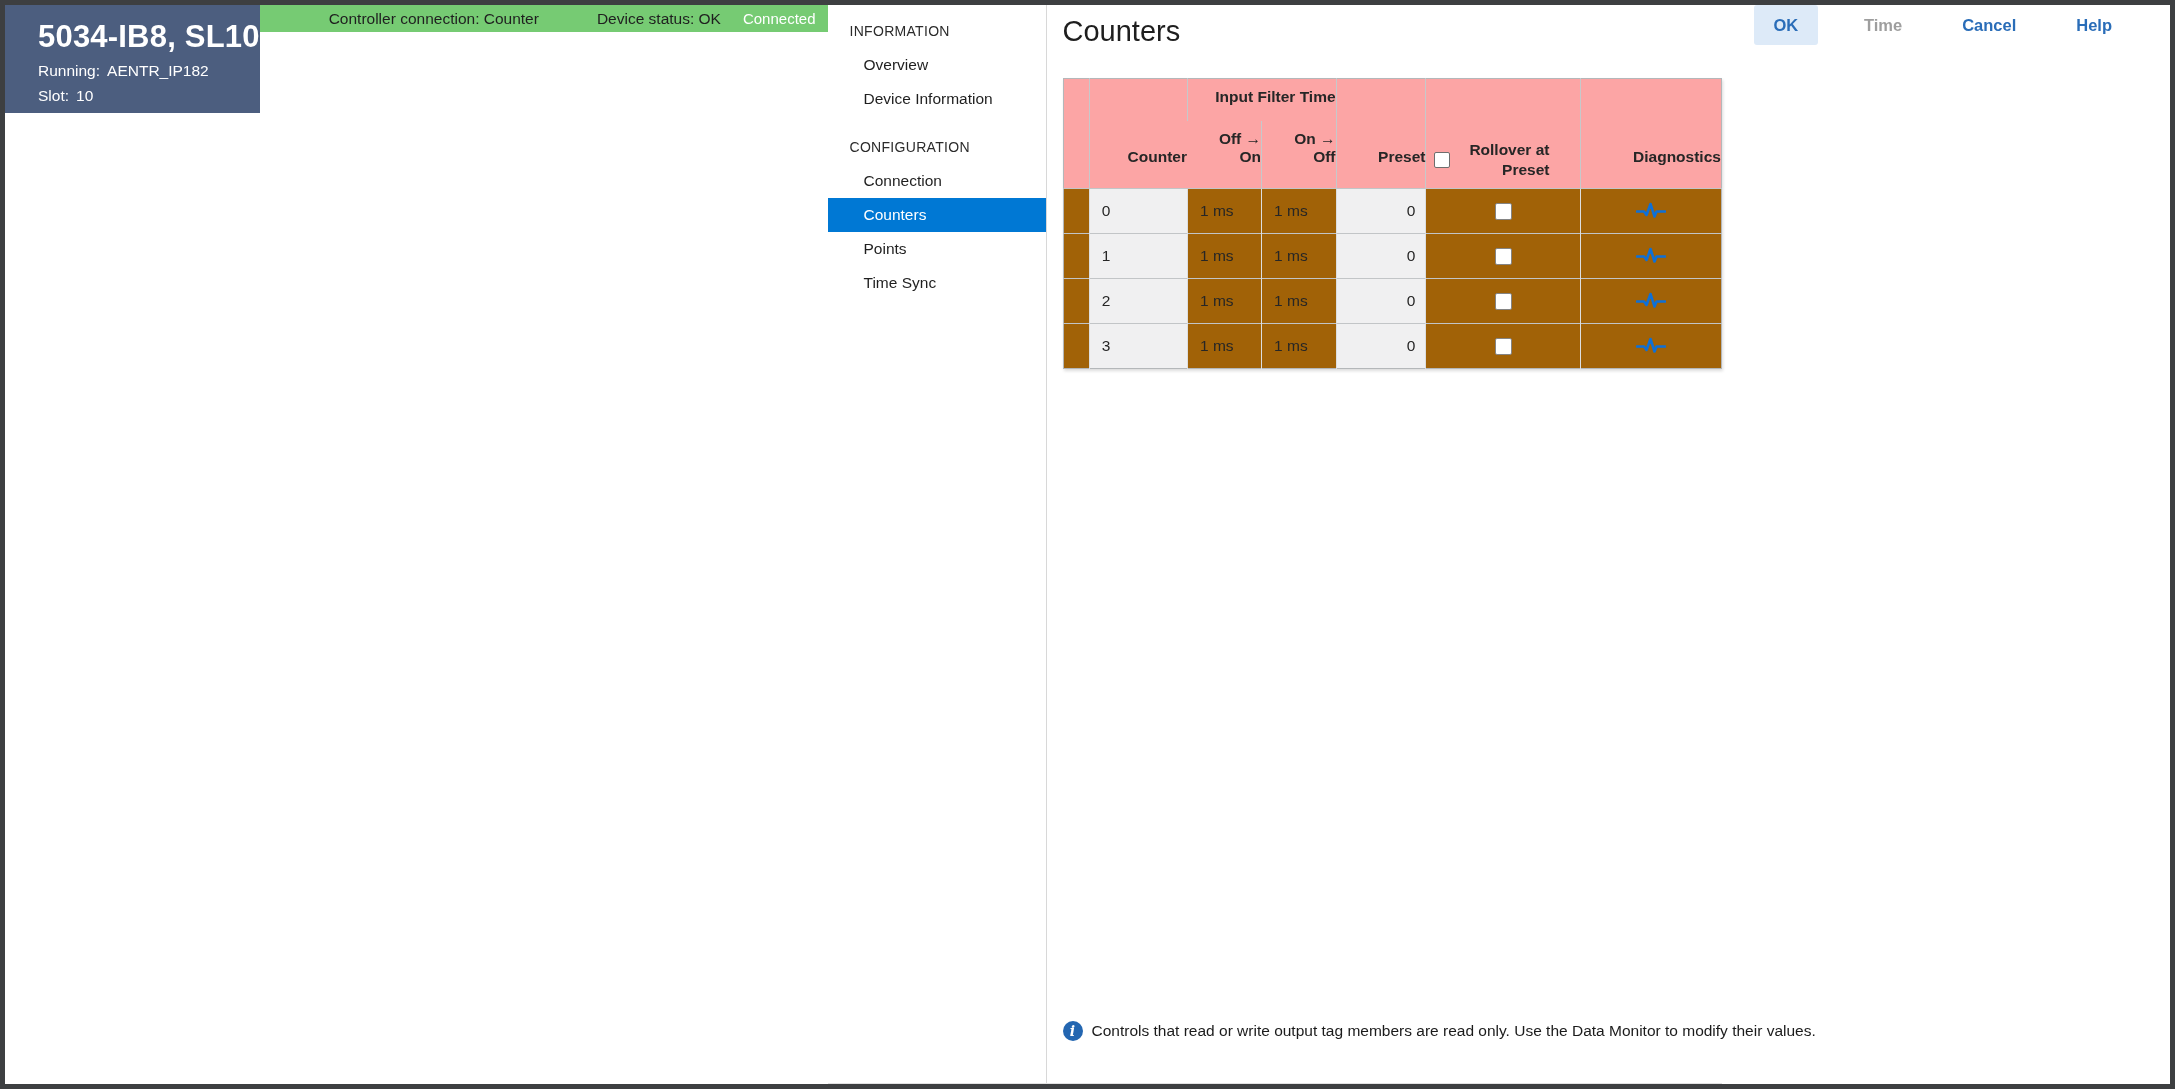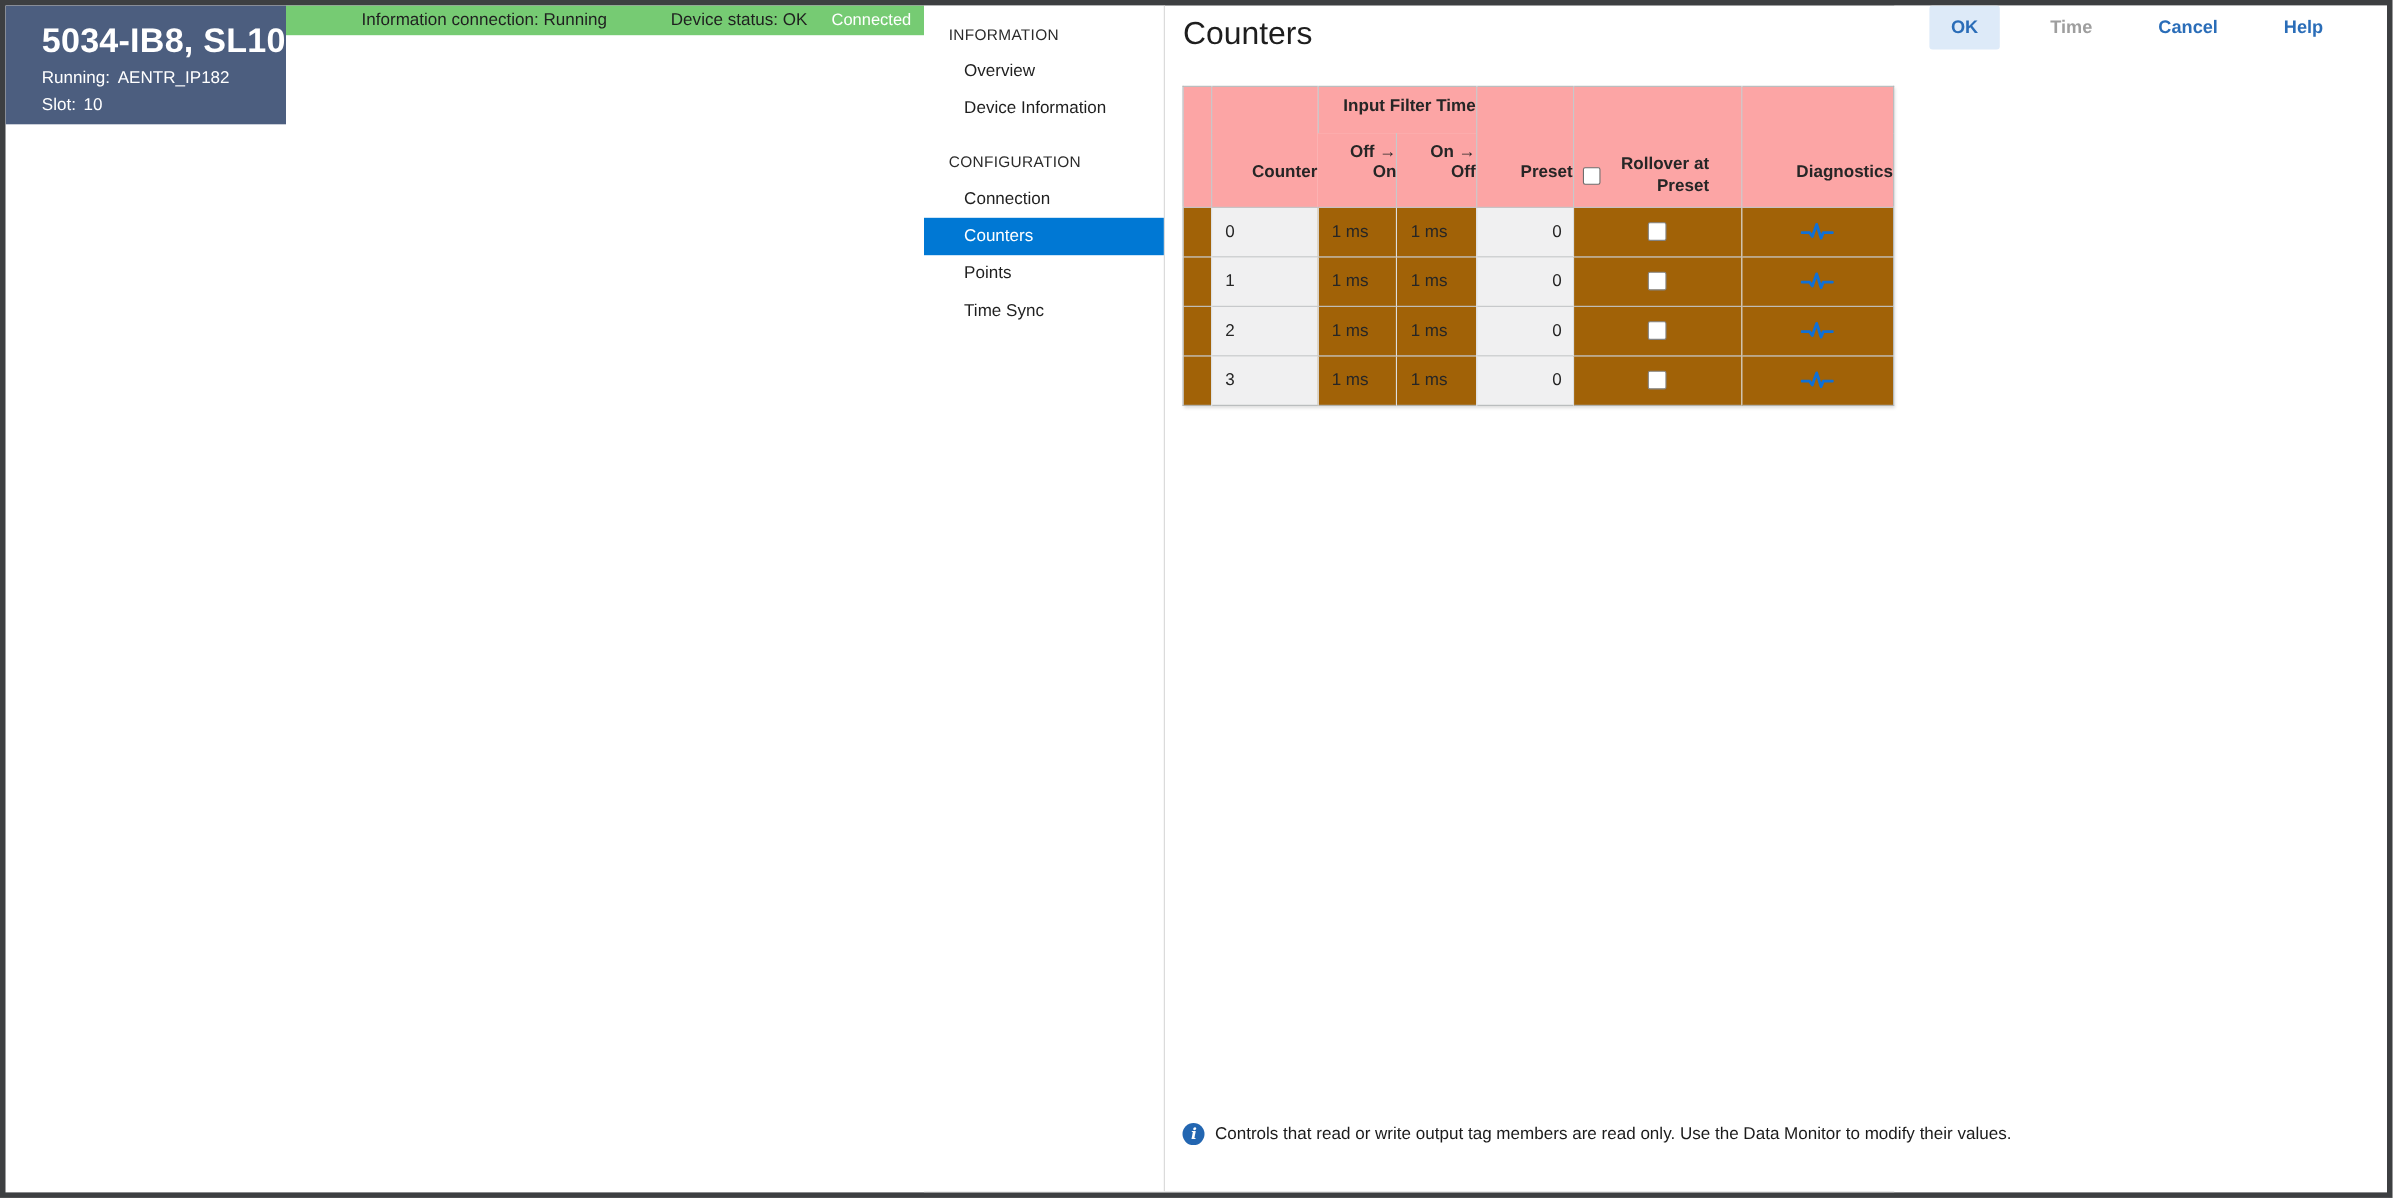--- a/index.html
+++ b/index.html
@@ -127,21 +127,21 @@
     <h1>5034-IB8, SL10</h1>
     <div class="meta">
       <span class="lbl">Running:</span><span>AENTR_IP182</span>
     </div>
     <div class="meta">
       <span class="lbl">Slot:</span><span>10</span>
     </div>
   </header>
 
   <div class="statusbar">
-    <span class="sb-item">Information connection: Running</span>
+    <span class="sb-item">Controller connection: Counter</span>
     <span class="sb-item">Device status: OK</span>
     <span class="sb-right">Connected</span>
   </div>
 
   <div class="bodyarea">
 
     <nav class="sidebar">
       <div class="sb-section">
         <div class="sb-section-label">INFORMATION</div>
         <div class="sb-item">Overview</div>

